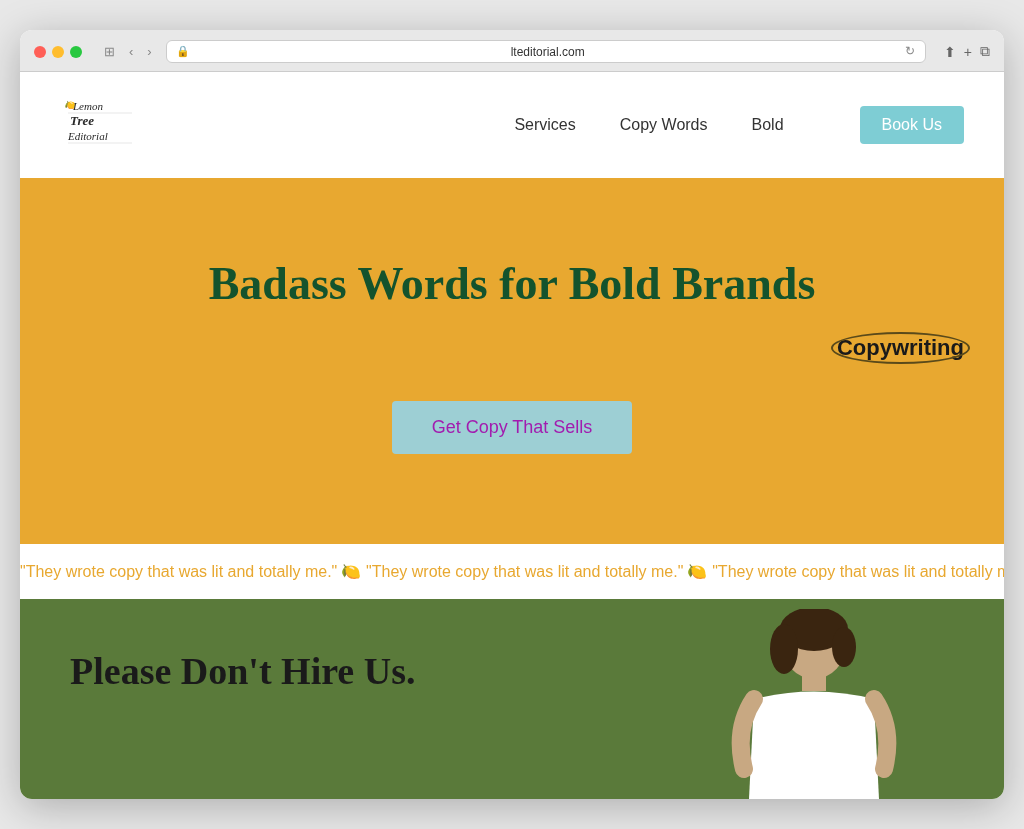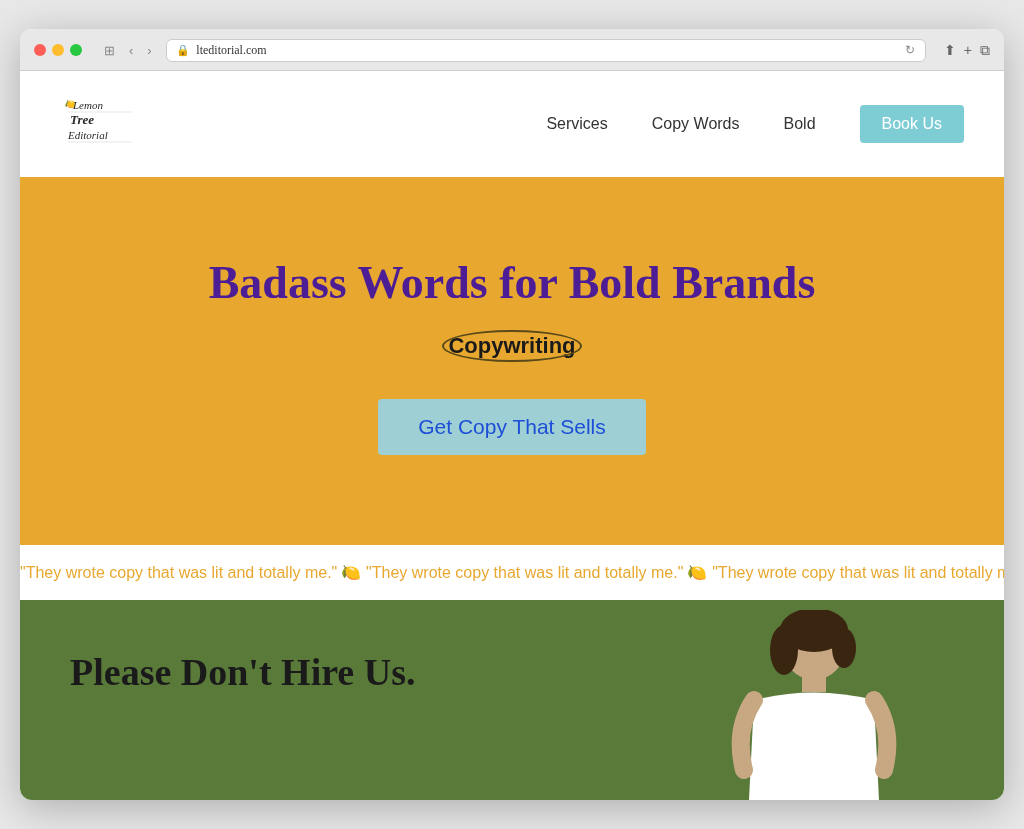--- a/index.html
+++ b/index.html
@@ -74,23 +74,24 @@
       gap: 6px;
     }
 
     .address-bar-icon {
       font-size: 11px;
       color: #888;
     }
 
     .address-bar {
       flex: 1;
+      text-align: center;
       font-size: 12px;
       color: #333;
-      font-family: Liberation Serif, serif;
+      font-family: Liberation Sans, sans-serif;
     }
 
     .address-refresh {
       font-size: 12px;
       color: #888;
       cursor: pointer;
     }
 
     .browser-actions {
       display: flex;
@@ -149,47 +150,48 @@
     .nav-cta {
       background: #7ecdd4;
       color: #fff;
       padding: 10px 22px;
       border-radius: 4px;
       font-size: 16px;
       font-family: -apple-system, sans-serif;
       border: none;
       cursor: pointer;
       font-weight: 500;
+      margin-left: 32px;
     }
 
     
     .hero {
       background: #e8a830;
       padding: 80px 40px 90px;
       text-align: center;
     }
 
     .hero-title {
       font-family: Georgia, serif;
       font-size: 46px;
       font-weight: 900;
-      color: #4c1d95;
+      color: #14532d;
       margin-bottom: 24px;
       line-height: 1.15;
     }
 
     .hero-subtitle {
       font-family: -apple-system, 'Helvetica Neue', sans-serif;
       font-size: 22px;
       color: #1a1a1a;
       font-weight: 600;
       margin-bottom: 40px;
       display: flex;
       align-items: center;
-      justify-content: center;
+      justify-content: flex-end;
       gap: 6px;
     }
 
     .copywriting-highlight {
       position: relative;
       display: inline-block;
     }
 
     .copywriting-highlight::before {
       content: '';
@@ -199,23 +201,23 @@
       top: 50%;
       transform: translateY(-50%);
       height: 28px;
       border: 2px solid #5a4a1a;
       border-radius: 50%;
       pointer-events: none;
     }
 
     .hero-btn {
       background: #9dcfd4;
-      color: #1d4ed8;
+      color: #a21caf;
       padding: 16px 40px;
-      font-size: 21px;
+      font-size: 18px;
       font-family: -apple-system, sans-serif;
       border: none;
       border-radius: 4px;
       cursor: pointer;
       font-weight: 400;
     }
 
     
     .ticker {
       background: #fff;

